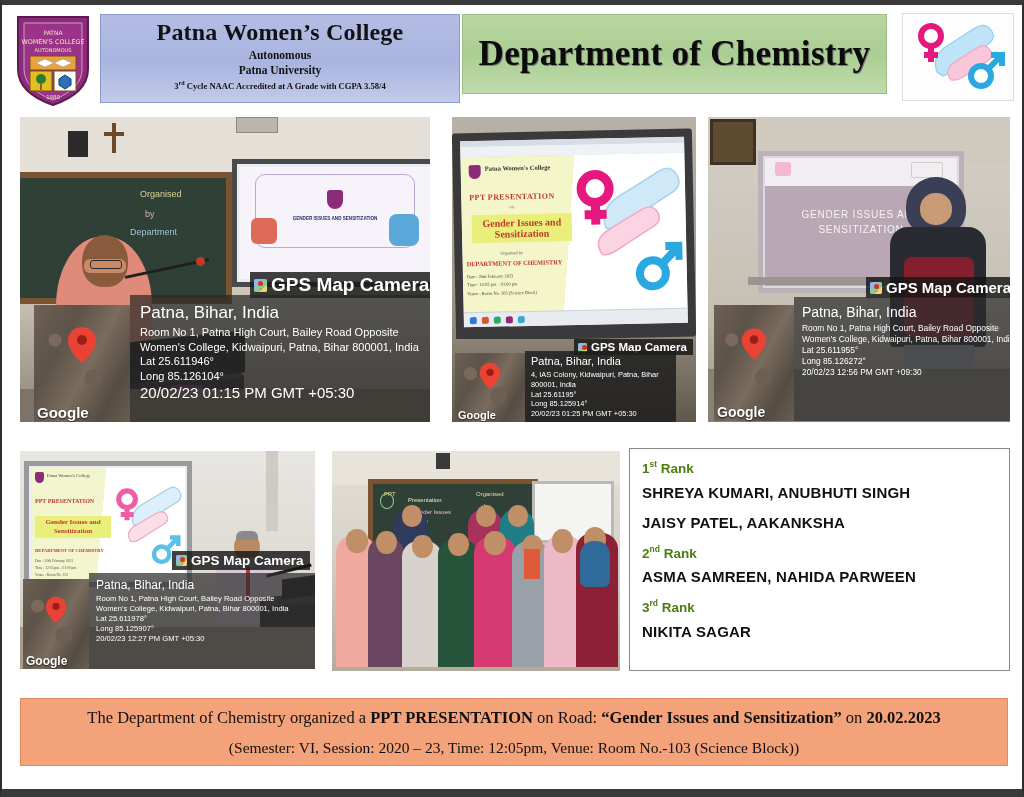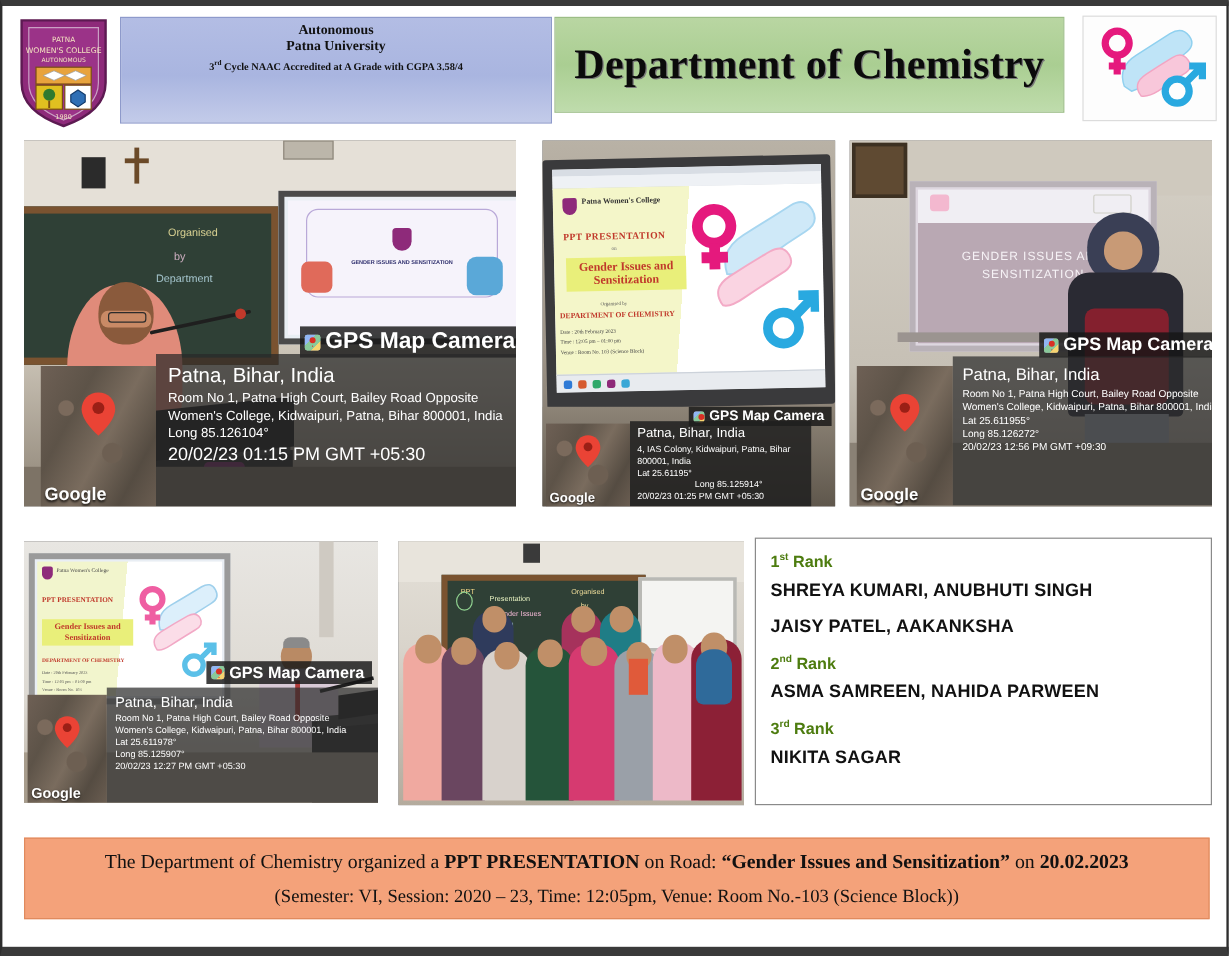--- a/index.html
+++ b/index.html
@@ -101,20 +101,21 @@
         <rect x="18" y="60" width="22" height="20" fill="#e0c020" stroke="#7a4e12"></rect>
         <rect x="42" y="60" width="22" height="20" fill="#ffffff" stroke="#7a4e12"></rect>
         <circle cx="29" cy="68" r="5" fill="#2f7a2f"></circle>
         <path d="M29 73 v6" stroke="#7a4e12" stroke-width="1.6"></path>
         <path d="M53 64 l6 4 v6 l-6 4 l-6 -4 v-6 z" fill="#2f6fb5" stroke="#123a6b"></path>
         <text x="41" y="88" font-size="5.4" fill="#f4e3c0" text-anchor="middle" font-family="DejaVu Sans, sans-serif">1980</text>
       </svg>
     </div>
 
     <div class="collegebox">
+      <div class="c1">Patna Women’s College</div>
       <div class="c2">Autonomous</div>
       <div class="c3">Patna University</div>
       <div class="c4"><span>3</span><sup>rd</sup><span> Cycle NAAC Accredited at A Grade with CGPA 3.58/4</span></div>
     </div>
 
     <div class="deptbox">
       <span>Department of Chemistry</span>
     </div>
 
     <div class="genderlogo">
@@ -171,20 +172,21 @@
       <svg class="pin" width="30" height="38" viewBox="0 0 30 38">
           <path d="M15 1 C7 1 1 7 1 15 C1 25 15 37 15 37 C15 37 29 25 29 15 C29 7 23 1 15 1 Z" fill="#ea4335"></path>
           <circle cx="15" cy="14" r="5" fill="#9b1f16"></circle>
         </svg>
       <span class="gtxt" style="font-size:15px;">Google</span>
     </div>
     <div class="gps-info" style="left:110px;top:178px;width:300px;height:127px;padding:8px 6px 0 10px;">
       <div class="place" style="font-size:17px;">Patna, Bihar, India</div>
       <div class="ln" style="font-size:11px;">Room No 1, Patna High Court, Bailey Road Opposite</div>
       <div class="ln" style="font-size:11px;">Women's College, Kidwaipuri, Patna, Bihar 800001, India</div>
+      <div class="ln" style="font-size:11px;">Lat 25.611946°</div>
       <div class="ln" style="font-size:11px;">Long 85.126104°</div>
       <div class="ln" style="font-size:15px;">20/02/23 01:15 PM GMT +05:30</div>
     </div>
   </div>
 
   <div class="photo" style="left:450px;top:112px;width:244px;height:305px;">
     <div class="ph-inner" style="background:linear-gradient(180deg,#b9b2a6 0%,#9b9286 60%,#6e655a 100%);">
       <div style="position:absolute;left:2px;top:14px;width:240px;height:208px;background:#3a3a3c;border-radius:3px;transform:rotate(-1.2deg);"></div>
       <div style="position:absolute;left:10px;top:22px;width:224px;height:186px;background:#f2f4f7;transform:rotate(-1.2deg);overflow:hidden;">
         <div style="position:absolute;left:0;top:0;right:0;height:6px;background:#d8dde4;"></div>
@@ -234,21 +236,21 @@
           <path d="M15 1 C7 1 1 7 1 15 C1 25 15 37 15 37 C15 37 29 25 29 15 C29 7 23 1 15 1 Z" fill="#ea4335"></path>
           <circle cx="15" cy="14" r="5" fill="#9b1f16"></circle>
         </svg>
       <span class="gtxt" style="font-size:11px;">Google</span>
     </div>
     <div class="gps-info" style="left:73px;top:234px;width:151px;height:71px;padding:4px 4px 0 6px;background:rgba(30,30,30,.85);">
       <div class="place" style="font-size:11px;">Patna, Bihar, India</div>
       <div class="ln" style="font-size:7.4px;">4, IAS Colony, Kidwaipuri, Patna, Bihar</div>
       <div class="ln" style="font-size:7.4px;">800001, India</div>
       <div class="ln" style="font-size:7.4px;">Lat 25.61195°</div>
-      <div class="ln" style="font-size:7.4px;margin-left:48px;">Long 85.125914°</div>
+      <div class="ln" style="font-size:7.4px;">Long 85.125914°</div>
       <div class="ln" style="font-size:7.4px;">20/02/23 01:25 PM GMT +05:30</div>
     </div>
   </div>
 
   <div class="photo" style="left:706px;top:112px;width:302px;height:305px;">
     <div class="ph-inner" style="background:linear-gradient(180deg,#d5d0c6 0%,#c6c0b5 62%,#9a9185 100%);">
       <div style="position:absolute;left:0;top:0;width:302px;height:46px;background:#cfc9be;"></div>
       <div style="position:absolute;left:2px;top:2px;width:40px;height:40px;background:#5f4a32;border:3px solid #3d3122;"></div>
       <div class="screen" style="left:50px;top:34px;width:196px;height:132px;background:#ded7e0;border-color:#b9b2b8;">
         <div style="position:absolute;inset:2px;background:linear-gradient(180deg,#f0eef3 0 22%,#b9a8b3 22% 100%);"></div>

